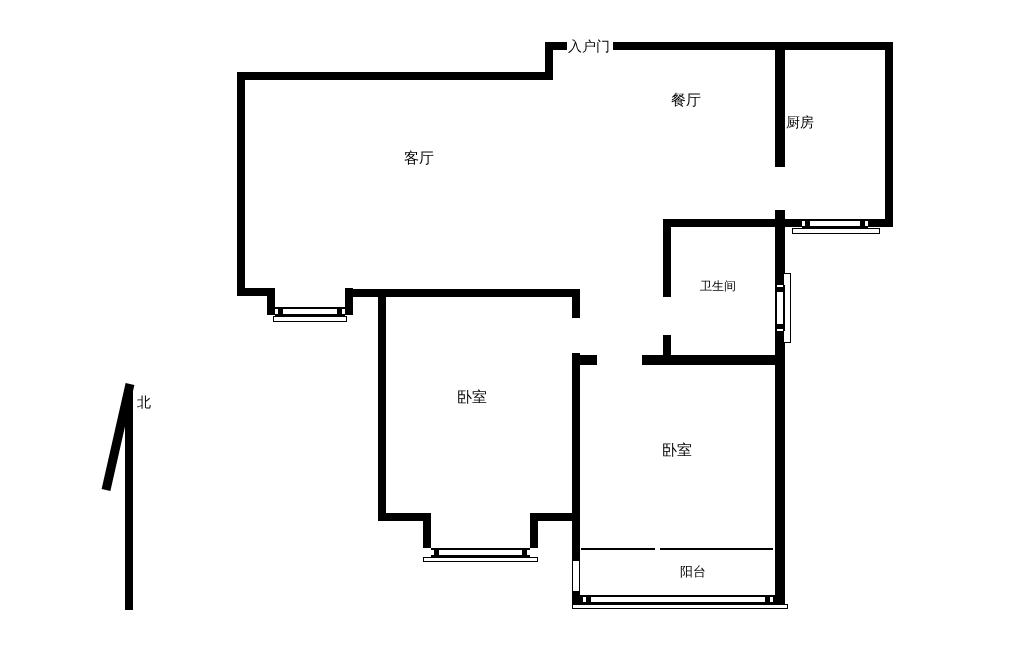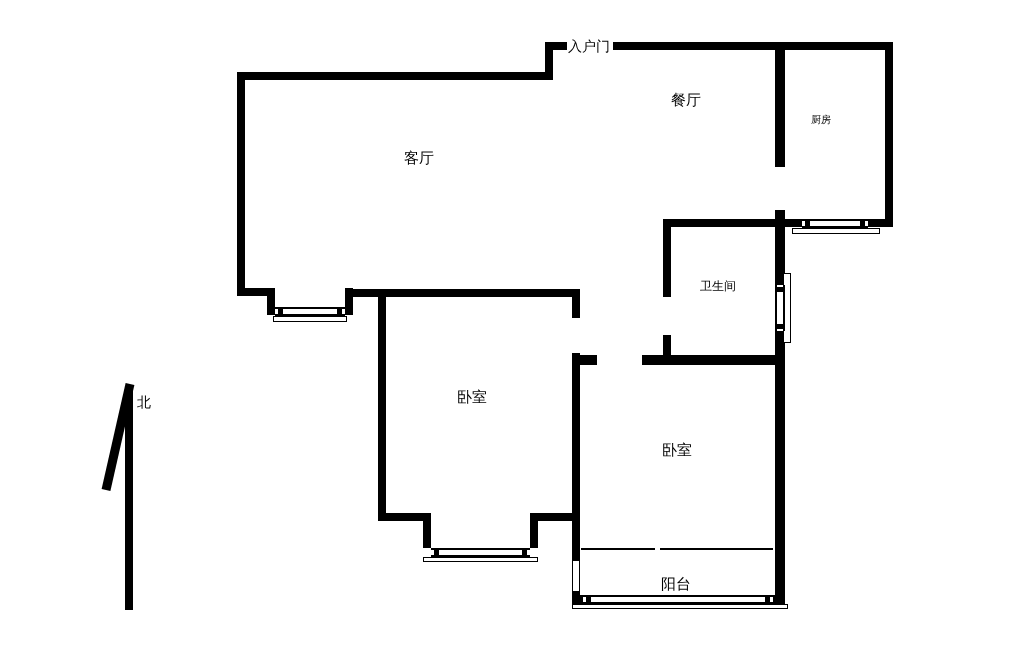--- a/index.html
+++ b/index.html
@@ -84,19 +84,19 @@
     <div class="window-h" style="left: 583px; top: 595px; width: 190px; height: 9px;">
       <div class="cap" style="left: 3px;"></div>
       <div class="cap" style="right: 3px;"></div>
     </div>
     <div class="window-v" style="left: 775px; top: 285px; width: 10px; height: 46px;">
       <div class="cap" style="top: 2px;"></div>
       <div class="cap" style="bottom: 2px;"></div>
     </div>
     <div class="pane" style="left: 572px; top: 560px; width: 8px; height: 32px;"></div>
     <span class="room-label" style="left: 671px; top: 93px; font-size: 15px;">餐厅</span>
-    <span class="room-label" style="left: 811px; top: 115px; font-size: 10px;">厨房</span>
+    <span class="room-label" style="left: 786px; top: 115px; font-size: 14px;">厨房</span>
     <span class="room-label" style="left: 404px; top: 151px; font-size: 15px;">客厅</span>
     <span class="room-label" style="left: 700px; top: 280px; font-size: 12px;">卫生间</span>
     <span class="room-label" style="left: 457px; top: 390px; font-size: 15px;">卧室</span>
     <span class="room-label" style="left: 662px; top: 443px; font-size: 15px;">卧室</span>
-    <span class="room-label" style="left: 661px; top: 565px; font-size: 15px; margin-top: 12px;">阳台</span>
+    <span class="room-label" style="left: 680px; top: 565px; font-size: 13px;">阳台</span>
   </div>
 
 </body></html>

